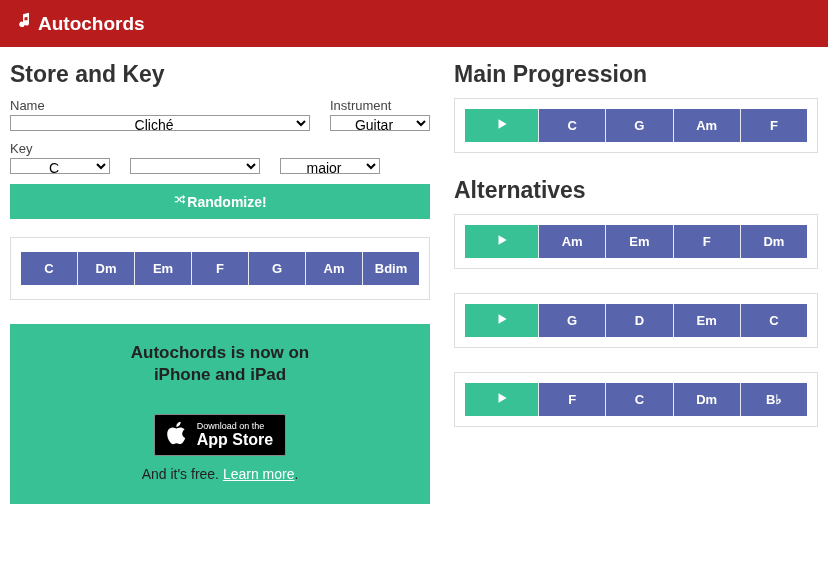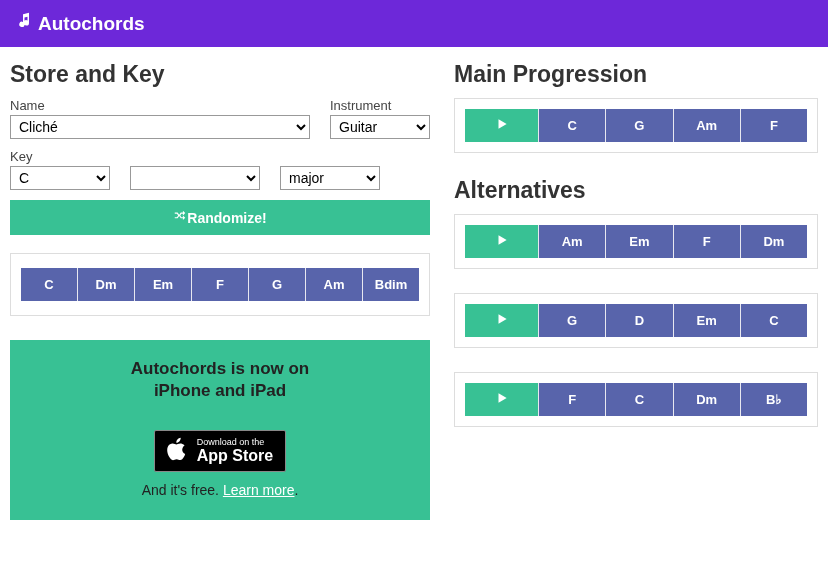--- a/index.html
+++ b/index.html
@@ -1,29 +1,30 @@
 <!DOCTYPE html>
 <html><head>
 <meta charset="utf-8">
 <style>
   * { box-sizing: border-box; margin: 0; padding: 0; }
   body { font-family: "Helvetica Neue", Arial, sans-serif; width: 828px; background: #fff; color: #333; }
-  .topbar { background: #6d28d9; color: #fff; padding: 12px 14px; display: flex; align-items: center; }
+  .topbar { background: #b91c1c; color: #fff; padding: 12px 14px; display: flex; align-items: center; }
   .topbar .brand { font-size: 19px; font-weight: bold; display: flex; align-items: center; gap: 6px; }
   .topbar svg { width: 18px; height: 18px; fill: #fff; }
   .content { display: flex; padding: 14px 10px 0 10px; gap: 24px; }
   .col-left { flex: 0 0 420px; }
   .col-right { flex: 1; }
   h2 { font-size: 23px; font-weight: bold; margin-bottom: 10px; }
   .form-row { display: flex; gap: 20px; margin-bottom: 10px; }
   .form-group { display: flex; flex-direction: column; }
   label { font-size: 13px; color: #444; margin-bottom: 2px; }
   select {
     font-size: 14px; padding: 0 4px; border: 1px solid #999; background: #fff;
-    height: 24px;
+    height: 16px;
+    text-align: center;
   }
   .sel-name { width: 300px; }
   .sel-instr { width: 100px; }
   .sel-key1 { width: 100px; }
   .sel-key2 { width: 130px; }
   .sel-key3 { width: 100px; }
   .btn-randomize {
     width: 100%; background: #38c194; color: #fff; border: none;
     padding: 9px 0; font-size: 14px; font-weight: bold; cursor: pointer;
     display: flex; align-items: center; justify-content: center; gap: 0;

